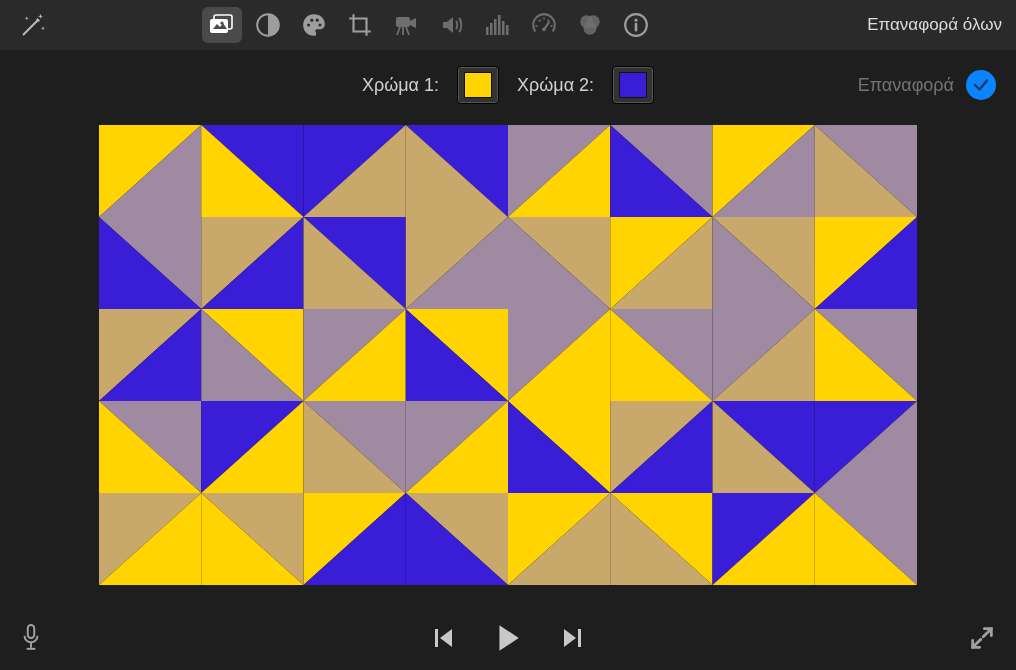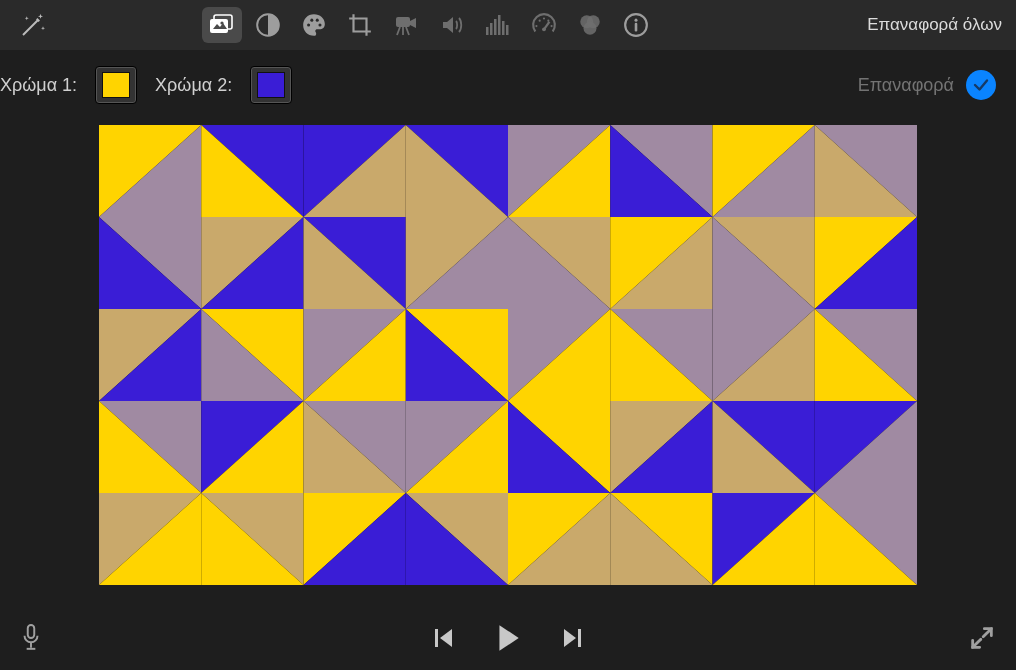--- a/index.html
+++ b/index.html
@@ -5,21 +5,21 @@
   html,body{margin:0;padding:0;width:1016px;height:670px;background:#1a1a1a;font-family:-apple-system,"Helvetica Neue",Arial,sans-serif;color:#ccc;overflow:hidden}
   .app{position:relative;width:1016px;height:670px;background:#1e1e1e}
   
   .toolbar{position:absolute;top:0;left:0;right:0;height:50px;background:#2a2a2a;display:flex;align-items:center;padding:0 14px;box-sizing:border-box}
   .wand{width:38px;height:38px;display:flex;align-items:center;justify-content:center;border-radius:4px}
   .tool-group{display:flex;align-items:center;gap:6px;margin-left:150px}
   .tool-btn{width:40px;height:36px;display:flex;align-items:center;justify-content:center;border-radius:6px;color:#9d9d9d}
   .tool-btn.active{background:#4a4a4a;color:#fff}
   .reset-all{margin-left:auto;color:#dcdcdc;font-size:17px;cursor:pointer}
   
-  .options{position:absolute;top:60px;left:0;right:0;height:50px;display:flex;align-items:center;gap:18px;font-size:18px;color:#d0d0d0}
+  .options{position:absolute;top:60px;left:0;right:0;height:50px;display:flex;align-items:center;justify-content:center;gap:18px;font-size:18px;color:#d0d0d0}
   .label{white-space:nowrap}
   .swatch-wrap{width:40px;height:36px;border:1px solid #000;border-radius:4px;background:#333;display:flex;align-items:center;justify-content:center;box-shadow:inset 0 0 0 1px #555}
   .swatch{width:26px;height:24px;border:1px solid #111}
   .opts-right{position:absolute;right:20px;display:flex;align-items:center;gap:12px}
   .reset-one{font-size:18px;color:#737373;cursor:pointer}
   .check-circle{width:30px;height:30px;border-radius:50%;background:#0a84ff;display:flex;align-items:center;justify-content:center;color:#fff}
   
   .preview{position:absolute;top:125px;left:99px;width:818px;height:460px;background:#000;overflow:hidden}
   .preview svg{width:100%;height:100%;display:block}
   

